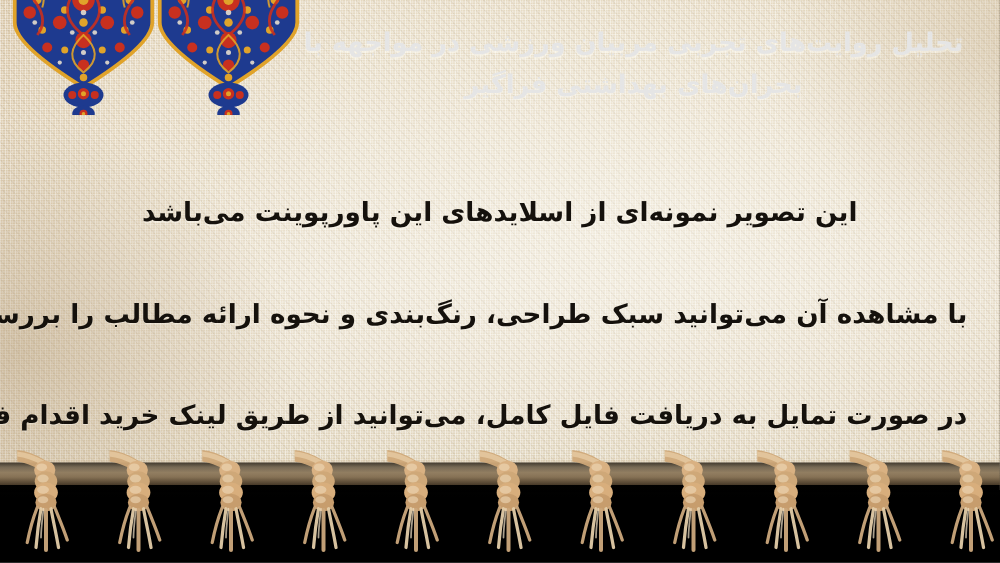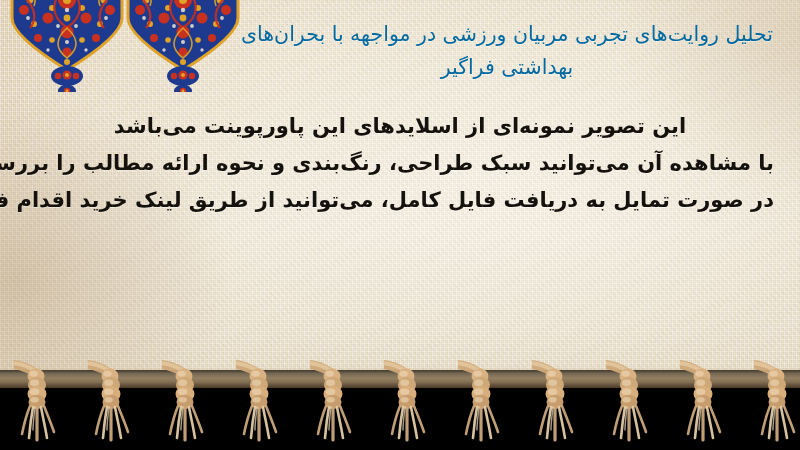--- a/index.html
+++ b/index.html
@@ -77,39 +77,40 @@
 
   
   .ornament{position:absolute;top:-16px;}
   .orn-a{left:8px;}
   .orn-b{left:124px;}
 
   
   #title{
     position:absolute;left:0;right:0;top:4px;
     text-align:center;
-    color:#0369a1;
+    color:#e5e5e5;
     font-size:20.5px;line-height:33px;
-    font-weight:normal;
+    font-weight:bold;
     letter-spacing:0;
     padding:0 22px 0 236px;
     direction:rtl;
     text-shadow:0 1px 0 rgba(255,252,244,.45);
   }
   #body-block{
     position:absolute;left:0;right:0;top:108px;
     text-align:center;
     color:#15110c;
     direction:rtl;
     padding:0 26px;
   }
   .body-line{
     font-size:21px;line-height:37px;font-weight:bold;
     white-space:nowrap;
     text-shadow:0 1px 0 rgba(255,252,244,.40);
+    margin-top:44px;
   }
 
   
   #black-band{
     position:absolute;left:0;bottom:0;width:800px;height:80px;
     background:linear-gradient(180deg,#070604 0%,#000 35%,#000 100%);
   }
   #fringe-edge{
     position:absolute;left:0;top:366px;width:800px;height:22px;
     background:

